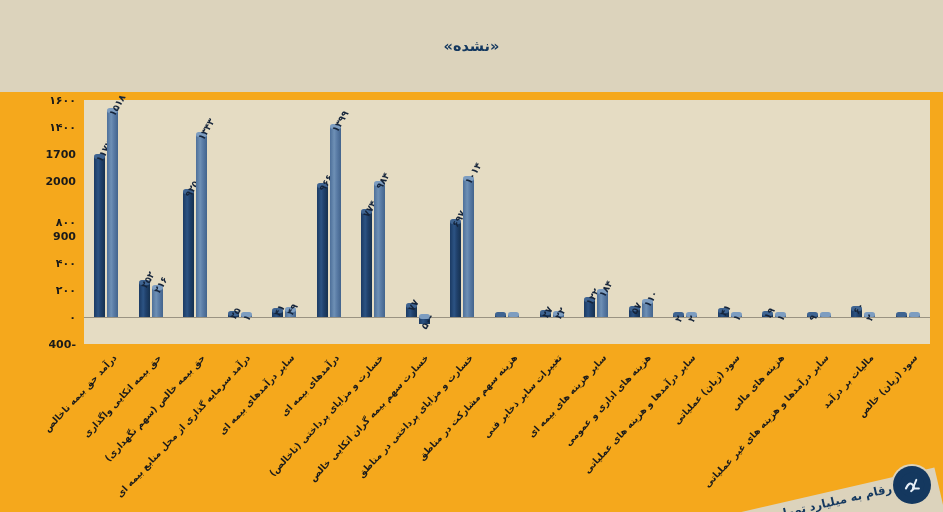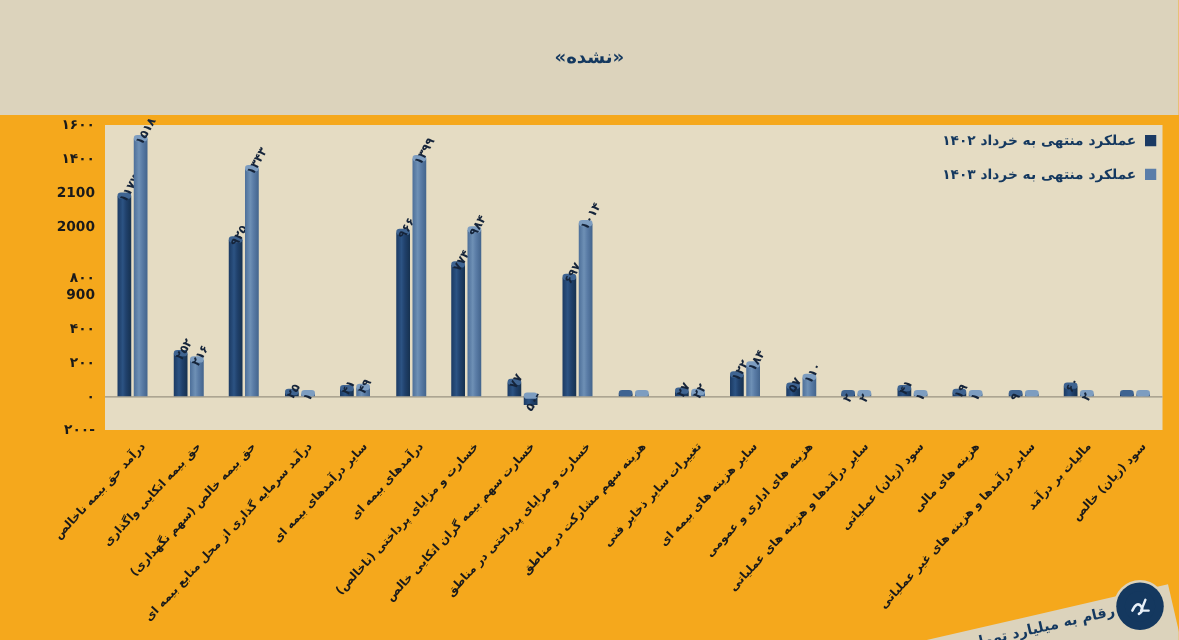--- a/index.html
+++ b/index.html
@@ -135,28 +135,28 @@
   <div id="header-titles">
     <div id="sub-title">«نشده»</div>
   </div>
 </div>
 
 <div id="chart-area">
 
   <div id="y-axis">
       <div class="y-tick" style="top: 0px; margin-left: 11px;">۱۶۰۰</div>
       <div class="y-tick" style="top: 27.1111px;">۱۴۰۰</div>
-      <div class="y-tick" style="top: 54.2222px;">2100</div>
+      <div class="y-tick" style="top: 54.2222px;">1700</div>
       <div class="y-tick" style="top: 81.3333px;">2000</div>
       <div class="y-tick" style="top: 122px;">۸۰۰</div>
       <div class="y-tick" style="top: 135.556px;">900</div>
       <div class="y-tick" style="top: 162.667px;">۴۰۰</div>
       <div class="y-tick" style="top: 189.778px;">۲۰۰</div>
       <div class="y-tick" style="top: 216.889px;">۰</div>
-      <div class="y-tick" style="top: 244px;">-۲۰۰</div>
+      <div class="y-tick" style="top: 244px;">-400</div>
     </div>
 
   <div id="plot-frame">
     <div id="zero-line" style="top: 216.889px;"></div>
     <div id="bars-layer">
         <div class="group" style="left: 0px; width: 44.5263px;">
           <div class="bar b1" style="left: 10.2632px; bottom: 27.1111px; height: 159.549px;">
             <div class="bar-cap"></div>
           </div>
           <div class="vlabel" style="left: 19.2632px; top: 53.34px;">۱۱۷۷</div>
@@ -358,30 +358,20 @@
       <div class="xlab" style="right: 329.947px; top: 4px;">سایر هزینه های بیمه ای</div>
       <div class="xlab" style="right: 285.421px; top: 4px;">هزینه های اداری و عمومی</div>
       <div class="xlab" style="right: 240.895px; top: 4px;">سایر درآمدها و هزینه های عملیاتی</div>
       <div class="xlab" style="right: 196.368px; top: 4px;">سود (زیان) عملیاتی</div>
       <div class="xlab" style="right: 151.842px; top: 4px;">هزینه های مالی</div>
       <div class="xlab" style="right: 107.316px; top: 4px;">سایر درآمدها و هزینه های غیر عملیاتی</div>
       <div class="xlab" style="right: 62.7895px; top: 4px;">مالیات بر درآمد</div>
       <div class="xlab" style="right: 18.2632px; top: 4px;">سود (زیان) خالص</div>
     </div>
 
-  <div id="legend">
-    <div class="legend-row">
-      <span class="legend-swatch s1"></span>
-      <span class="legend-text">عملکرد منتهی به خرداد ۱۴۰۲</span>
-    </div>
-    <div class="legend-row">
-      <span class="legend-swatch s2"></span>
-      <span class="legend-text">عملکرد منتهی به خرداد ۱۴۰۳</span>
-    </div>
-  </div>
 
   <div id="unit-banner"></div>
   <div id="unit-text">ارقام به میلیارد تومان</div>
   <div id="unit-badge">
     <svg viewBox="0 0 30 30" width="26" height="26">
       <circle cx="15" cy="15" r="14" fill="#14385F"></circle>
       <path d="M8 19 q4 -9 8 -4 q3 4 -2 7" fill="none" stroke="#E8F0F8" stroke-width="2.4" stroke-linecap="round"></path>
       <path d="M20 9 l-4 10 h7" fill="none" stroke="#E8F0F8" stroke-width="2.2" stroke-linecap="round" stroke-linejoin="round"></path>
     </svg>
   </div>

